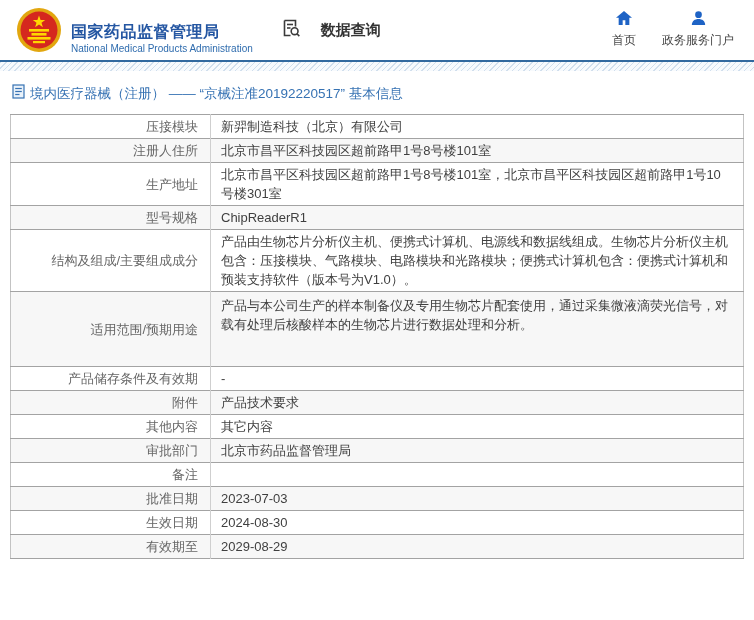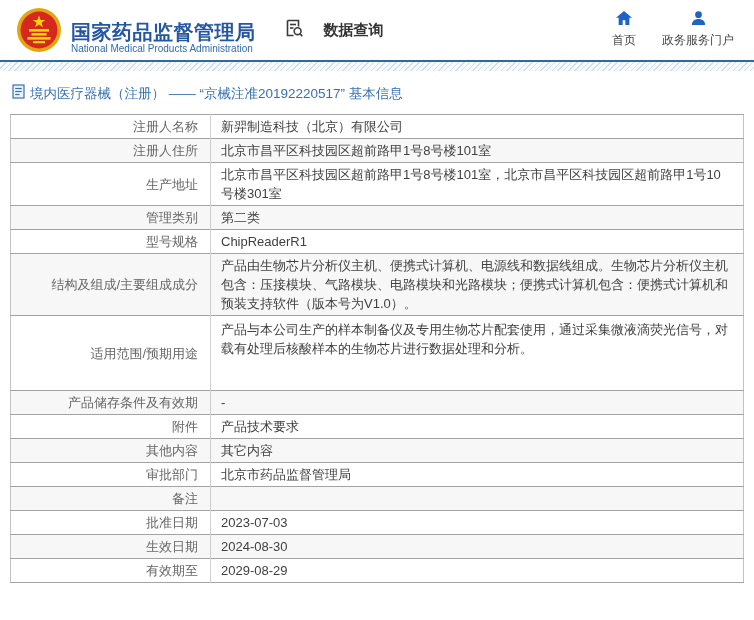--- a/index.html
+++ b/index.html
@@ -4,21 +4,21 @@
 <style>
   * { margin:0; padding:0; box-sizing:border-box; }
   html,body { width:754px; height:620px; background:#fff; overflow:hidden;
     font-family:"Liberation Sans","DejaVu Sans",sans-serif; }
 
   
   .site-header { height:60px; display:flex; align-items:center; padding:0 14px 0 16px; background:#fff; }
   .brand { display:flex; align-items:center; cursor:pointer; }
   .emblem { width:46px; height:46px; flex:0 0 46px; }
   .brand-text { margin-left:9px; }
-  .brand-cn { font-size:20px; font-weight:bold; color:#2456a2; letter-spacing:0.5px; line-height:22px;margin-top:16px; }
+  .brand-cn { font-size:16px; font-weight:bold; color:#2456a2; letter-spacing:0.5px; line-height:22px;margin-top:16px; }
   .brand-en { font-size:10px; color:#2f6cae; line-height:12px; }
   .data-query { display:flex; align-items:center; margin-left:28px; cursor:pointer; }
   .data-query .dq-label { font-size:15px; font-weight:600; color:#333; margin-left:20px; }
   .header-spacer { flex:1; }
   .top-nav { display:flex; align-items:center; gap:26px; padding-right:6px; }
   .nav-item { display:flex; flex-direction:column; align-items:center; cursor:pointer; text-decoration:none;justify-content:center; }
   .nav-item .nav-label { font-size:12px; color:#444; margin-top:3px; }
 
   
   .header-rule { height:11px; border-top:2px solid #31699f; background:#f7fafd;
@@ -108,34 +108,30 @@
       <line x1="3.2" y1="7.5" x2="9.8" y2="7.5"></line>
       <line x1="3.2" y1="10.5" x2="7.5" y2="10.5"></line>
     </svg>
   </span>
   <span class="crumb-text">境内医疗器械（注册） —— “京械注准20192220517” 基本信息</span>
 </div>
 
 <table class="info-table">
   <tbody>
     <tr>
-      <td class="cell-label">注册人名称</td>
+      <td class="cell-label">压接模块</td>
       <td class="cell-value">新羿制造科技（北京）有限公司</td>
     </tr>
     <tr>
       <td class="cell-label">注册人住所</td>
       <td class="cell-value">北京市昌平区科技园区超前路甲1号8号楼101室</td>
     </tr>
     <tr>
       <td class="cell-label">生产地址</td>
       <td class="cell-value">北京市昌平区科技园区超前路甲1号8号楼101室，北京市昌平区科技园区超前路甲1号10号楼301室</td>
-    </tr>
-    <tr>
-      <td class="cell-label">管理类别</td>
-      <td class="cell-value">第二类</td>
     </tr>
     <tr>
       <td class="cell-label">型号规格</td>
       <td class="cell-value">ChipReaderR1</td>
     </tr>
     <tr>
       <td class="cell-label">结构及组成/主要组成成分</td>
       <td class="cell-value">产品由生物芯片分析仪主机、便携式计算机、电源线和数据线组成。生物芯片分析仪主机包含：压接模块、气路模块、电路模块和光路模块；便携式计算机包含：便携式计算机和预装支持软件（版本号为V1.0）。</td>
     </tr>
     <tr class="tall">

